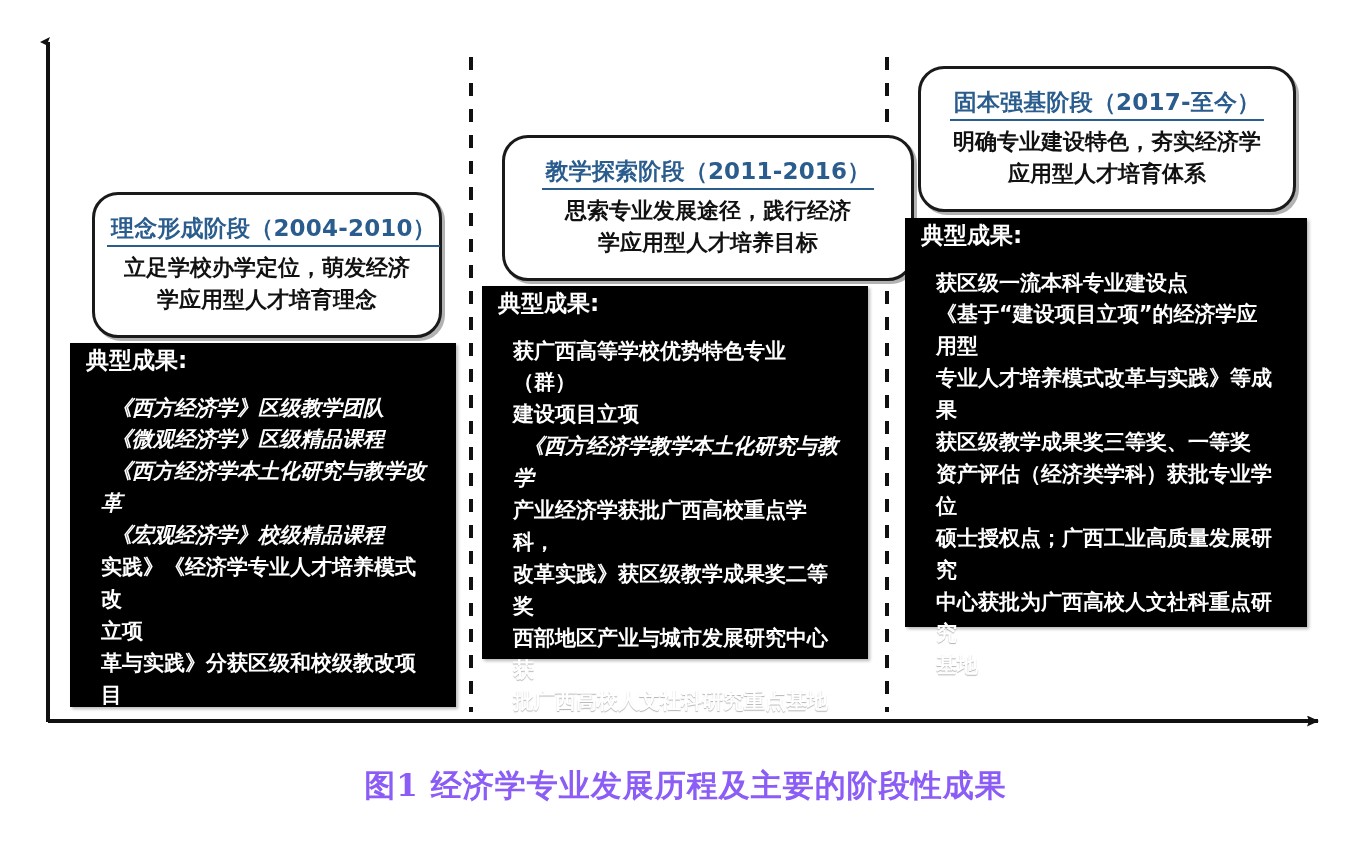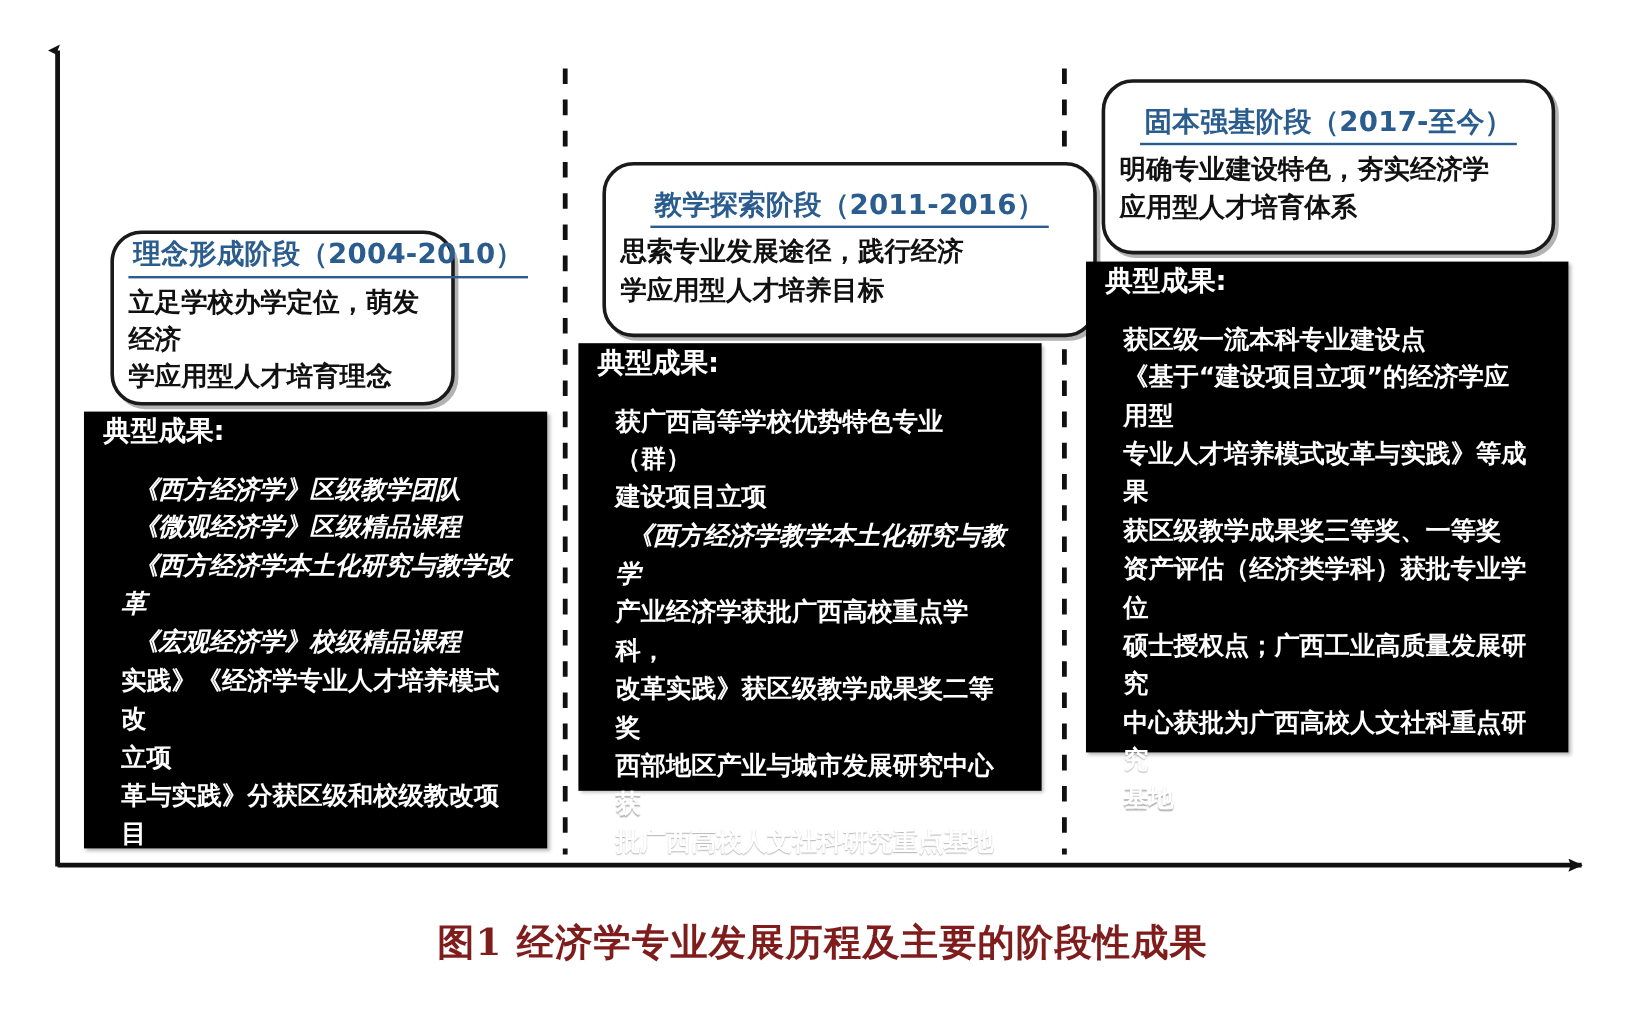--- a/index.html
+++ b/index.html
@@ -37,21 +37,21 @@
   }
 
   
   .phase-card {
     position: absolute;
     box-sizing: border-box;
     background: #ffffff;
     border: 3px solid #1a1a1a;
     border-radius: 26px;
     box-shadow: 3px 3px 0 rgba(0,0,0,0.30);
-    text-align: left;
+    text-align: center;
     padding: 10px 12px 12px 12px;
     display: flex;
     flex-direction: column;
     justify-content: center;
   }
   .phase-title {
     color: #2a5c8d;
     font-weight: bold;
     font-size: 23px;
     line-height: 1.32;
@@ -106,21 +106,21 @@
   #caption {
     position: absolute;
     left: 0;
     top: 765px;
     width: 1371px;
     text-align: center;
     font-family: "DejaVu Serif", "Liberation Serif", serif;
     font-weight: bold;
     font-size: 31px;
     letter-spacing: 1px;
-    color: #7f1d1d;
+    color: #8b5cf6;
   }
 </style>
 </head>
 <body>
 
 <div id="figure">
 
   <svg class="axis-svg" viewBox="0 0 1371 845" xmlns="http://www.w3.org/2000/svg">
     <defs>
       <marker id="arrowUp" markerWidth="10" markerHeight="10" refX="5" refY="8" orient="auto" markerUnits="userSpaceOnUse">
@@ -134,21 +134,21 @@
     <line x1="48" y1="722" x2="48" y2="42" stroke="#111111" stroke-width="4" marker-end="url(#arrowUp)"></line>
 
     <line x1="48" y1="721" x2="1318" y2="721" stroke="#111111" stroke-width="4" marker-end="url(#arrowRight)"></line>
 
     <line x1="471" y1="57" x2="471" y2="712" stroke="#111111" stroke-width="4" stroke-dasharray="13 13"></line>
     <line x1="887" y1="57" x2="887" y2="712" stroke="#111111" stroke-width="4" stroke-dasharray="13 13"></line>
   </svg>
 
   <div class="phase">
 
-    <div class="phase-card" style="left:92px; top:192px; width:287px; height:146px;">
+    <div class="phase-card" style="left:92px; top:192px; width:350px; height:146px;">
       <div class="phase-title">理念形成阶段（2004-2010）</div>
       <div class="phase-desc">
         <div>立足学校办学定位，萌发经济</div>
         <div>学应用型人才培育理念</div>
       </div>
     </div>
 
     <div class="results-box" style="left:70px; top:343px; width:386px; height:364px;">
       <div class="results-heading">典型成果:</div>
       <ul class="results-list">

